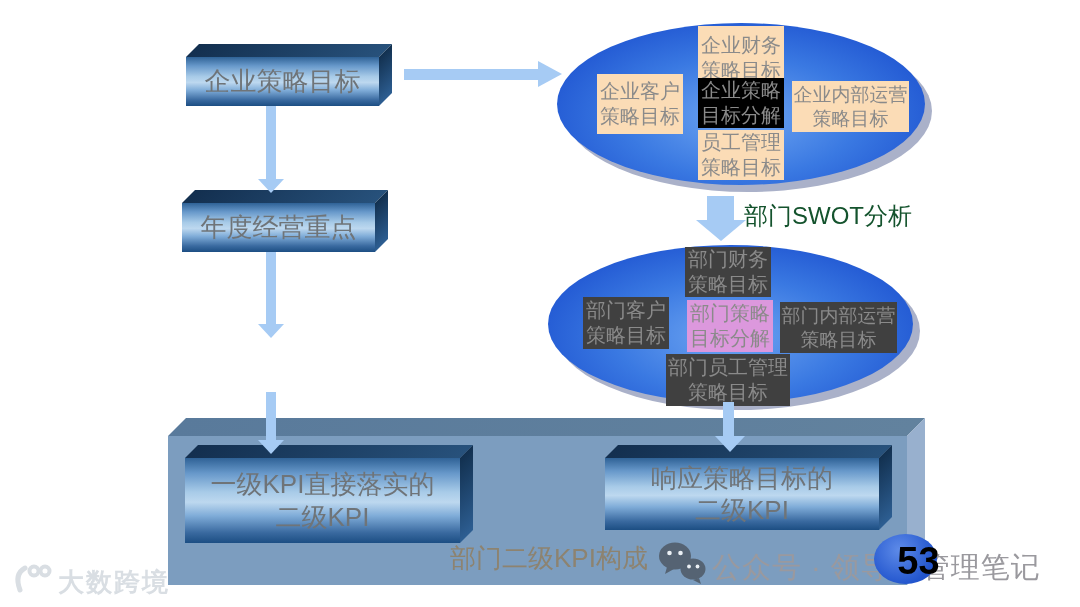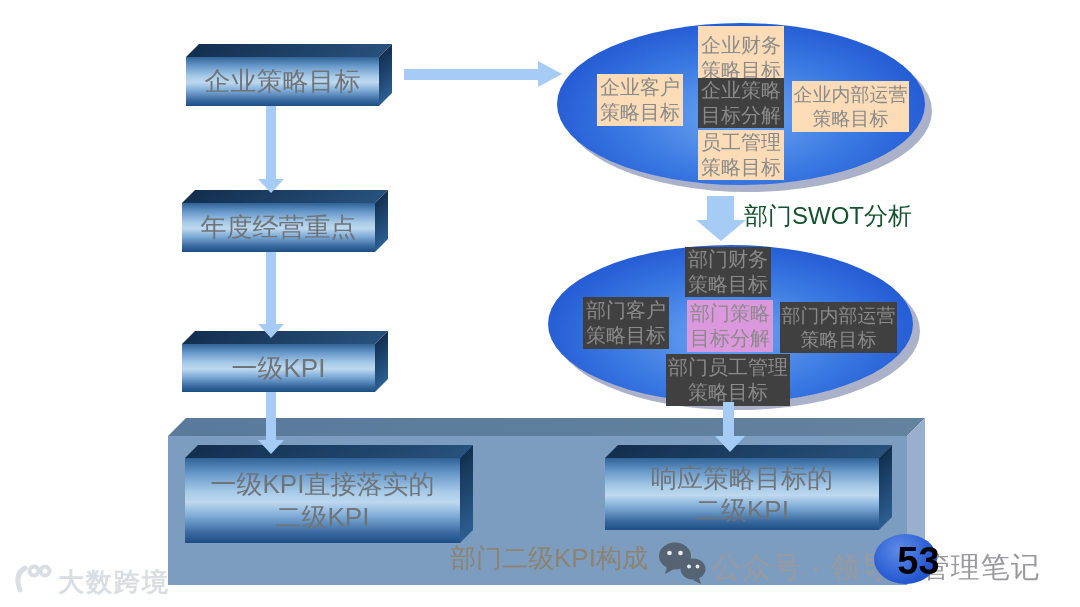--- a/index.html
+++ b/index.html
@@ -37,21 +37,21 @@
   .ellipse{
     position:absolute;border-radius:50%;z-index:2;
     background:radial-gradient(ellipse at 50% 58%,#6fa6f2 0%,#3a79e2 45%,#2157d2 78%,#1a43be 100%);
   }
   
   .tag{
     position:absolute;z-index:3;display:flex;align-items:center;justify-content:center;
     text-align:center;white-space:pre-line;color:#8a8a8a;font-size:20px;line-height:1.25;
   }
   .tan{background:#fbdcb6;}
-  .tan-center{background:#404040;}
+  .tan-center{background:#000000;}
   .purple{background:#404040;}
   .purple-center{background:#dc98dd;}
   
   .stem{position:absolute;background:#a6cbf4;z-index:6;}
   .head-down{position:absolute;width:0;height:0;z-index:6;
     border-left:13px solid transparent;border-right:13px solid transparent;border-top:14px solid #a6cbf4;}
   .head-right{position:absolute;width:0;height:0;z-index:6;
     border-top:13px solid transparent;border-bottom:13px solid transparent;border-left:24px solid #a6cbf4;}
   .bighead-down{position:absolute;width:0;height:0;z-index:6;
     border-left:25px solid transparent;border-right:25px solid transparent;border-top:21px solid #a6cbf4;}
@@ -81,44 +81,39 @@
     <div class="b-side"></div>
     <div class="b-face">企业策略目标</div>
   </div>
 
   <div class="box3d" style="left:182px;top:190px;width:206px;height:62px;">
     <div class="b-top"></div>
     <div class="b-side"></div>
     <div class="b-face">年度经营重点</div>
   </div>
 
-  <div class="box3d" style="left:182px;top:331px;width:206px;height:61px;">
-    <div class="b-top"></div>
-    <div class="b-side"></div>
-    <div class="b-face">一级KPI</div>
-  </div>
 
   <div class="stem" style="left:266px;top:106px;width:10px;height:74px;"></div>
   <div class="head-down" style="left:258px;top:179px;"></div>
 
   <div class="stem" style="left:266px;top:252px;width:10px;height:73px;"></div>
   <div class="head-down" style="left:258px;top:324px;"></div>
 
   <div class="stem" style="left:266px;top:392px;width:10px;height:49px;"></div>
   <div class="head-down" style="left:258px;top:440px;"></div>
 
   <div class="stem" style="left:404px;top:69px;width:136px;height:11px;"></div>
   <div class="head-right" style="left:538px;top:61px;"></div>
 
   <div class="eshadow" style="left:564px;top:30px;width:368px;height:162px;"></div>
   <div class="ellipse" style="left:557px;top:23px;width:368px;height:162px;"></div>
 
   <div class="tag tan" style="left:698px;top:26px;width:86px;height:64px;">企业财务
 策略目标</div>
-  <div class="tag tan" style="left:597px;top:74px;width:86px;height:52px;">企业客户
+  <div class="tag tan" style="left:597px;top:74px;width:86px;height:60px;">企业客户
 策略目标</div>
   <div class="tag tan-center" style="left:698px;top:78px;width:86px;height:50px;">企业策略
 目标分解</div>
   <div class="tag tan" style="left:792px;top:81px;width:117px;height:51px;font-size:19px;">企业内部运营
 策略目标</div>
   <div class="tag tan" style="left:698px;top:130px;width:86px;height:50px;">员工管理
 策略目标</div>
 
   <div class="stem" style="left:707px;top:196px;width:27px;height:25px;"></div>
   <div class="bighead-down" style="left:696px;top:220px;"></div>

